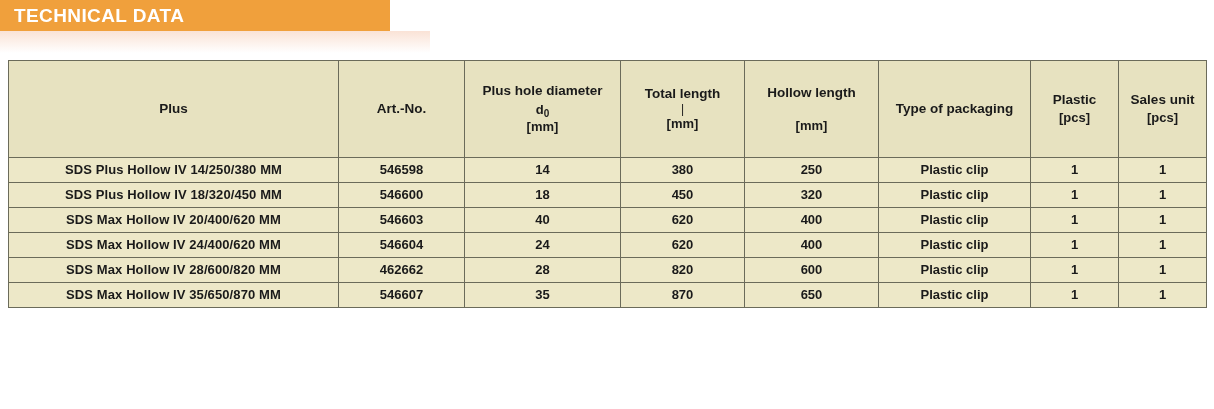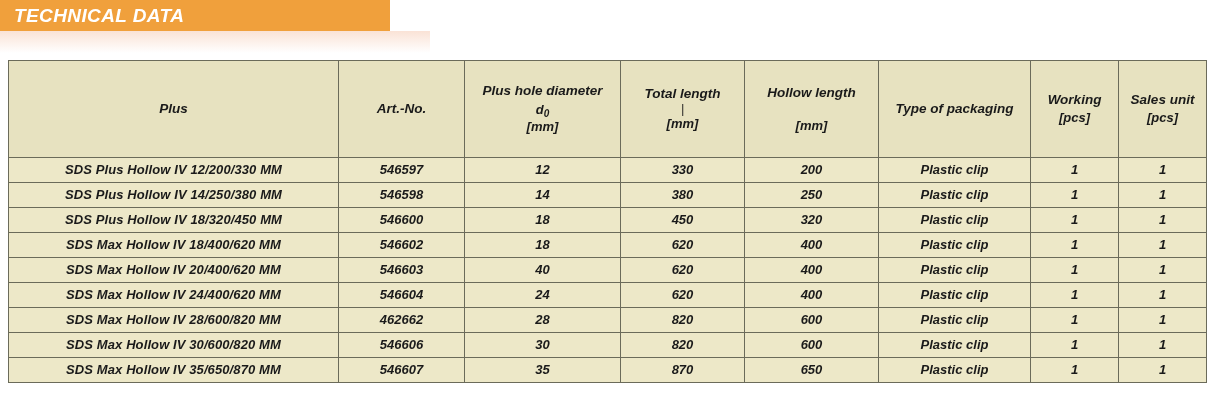--- a/index.html
+++ b/index.html
@@ -11,21 +11,20 @@
     width: 1214px;
     height: 409px;
     font-family: "Liberation Sans", sans-serif;
     overflow: hidden;
   }
   .page {
     position: relative;
     width: 1214px;
     height: 409px;
     background: #ffffff;
-    font-style: italic;
   }
 
   
   .banner {
     position: absolute;
     left: 0;
     top: 0;
     width: 390px;
     height: 31px;
     background: #F0A03C;
@@ -170,40 +169,30 @@
           </th>
           <th>
             <span class="hdr-line">Hollow length</span>
             <span class="spacer-line"></span>
             <span class="hdr-sub">[mm]</span>
           </th>
           <th>
             <span class="hdr-line">Type of packaging</span>
           </th>
           <th>
-            <span class="hdr-line">Working</span>
+            <span class="hdr-line">Plastic</span>
             <span class="hdr-sub">[pcs]</span>
           </th>
           <th>
             <span class="hdr-line">Sales unit</span>
             <span class="hdr-sub">[pcs]</span>
           </th>
         </tr>
       </thead>
       <tbody id="table-body">
-          <tr>
-            <td class="type-cell">SDS Plus Hollow IV 12/200/330 MM</td>
-            <td>546597</td>
-            <td>12</td>
-            <td>330</td>
-            <td>200</td>
-            <td>Plastic clip</td>
-            <td>1</td>
-            <td>1</td>
-          </tr>
           <tr>
             <td class="type-cell">SDS Plus Hollow IV 14/250/380 MM</td>
             <td>546598</td>
             <td>14</td>
             <td>380</td>
             <td>250</td>
             <td>Plastic clip</td>
             <td>1</td>
             <td>1</td>
           </tr>
@@ -211,30 +200,20 @@
             <td class="type-cell">SDS Plus Hollow IV 18/320/450 MM</td>
             <td>546600</td>
             <td>18</td>
             <td>450</td>
             <td>320</td>
             <td>Plastic clip</td>
             <td>1</td>
             <td>1</td>
           </tr>
           <tr>
-            <td class="type-cell">SDS Max Hollow IV 18/400/620 MM</td>
-            <td>546602</td>
-            <td>18</td>
-            <td>620</td>
-            <td>400</td>
-            <td>Plastic clip</td>
-            <td>1</td>
-            <td>1</td>
-          </tr>
-          <tr>
             <td class="type-cell">SDS Max Hollow IV 20/400/620 MM</td>
             <td>546603</td>
             <td>40</td>
             <td>620</td>
             <td>400</td>
             <td>Plastic clip</td>
             <td>1</td>
             <td>1</td>
           </tr>
           <tr>
@@ -251,30 +230,20 @@
             <td class="type-cell">SDS Max Hollow IV 28/600/820 MM</td>
             <td>462662</td>
             <td>28</td>
             <td>820</td>
             <td>600</td>
             <td>Plastic clip</td>
             <td>1</td>
             <td>1</td>
           </tr>
           <tr>
-            <td class="type-cell">SDS Max Hollow IV 30/600/820 MM</td>
-            <td>546606</td>
-            <td>30</td>
-            <td>820</td>
-            <td>600</td>
-            <td>Plastic clip</td>
-            <td>1</td>
-            <td>1</td>
-          </tr>
-          <tr>
             <td class="type-cell">SDS Max Hollow IV 35/650/870 MM</td>
             <td>546607</td>
             <td>35</td>
             <td>870</td>
             <td>650</td>
             <td>Plastic clip</td>
             <td>1</td>
             <td>1</td>
           </tr>
         </tbody>

